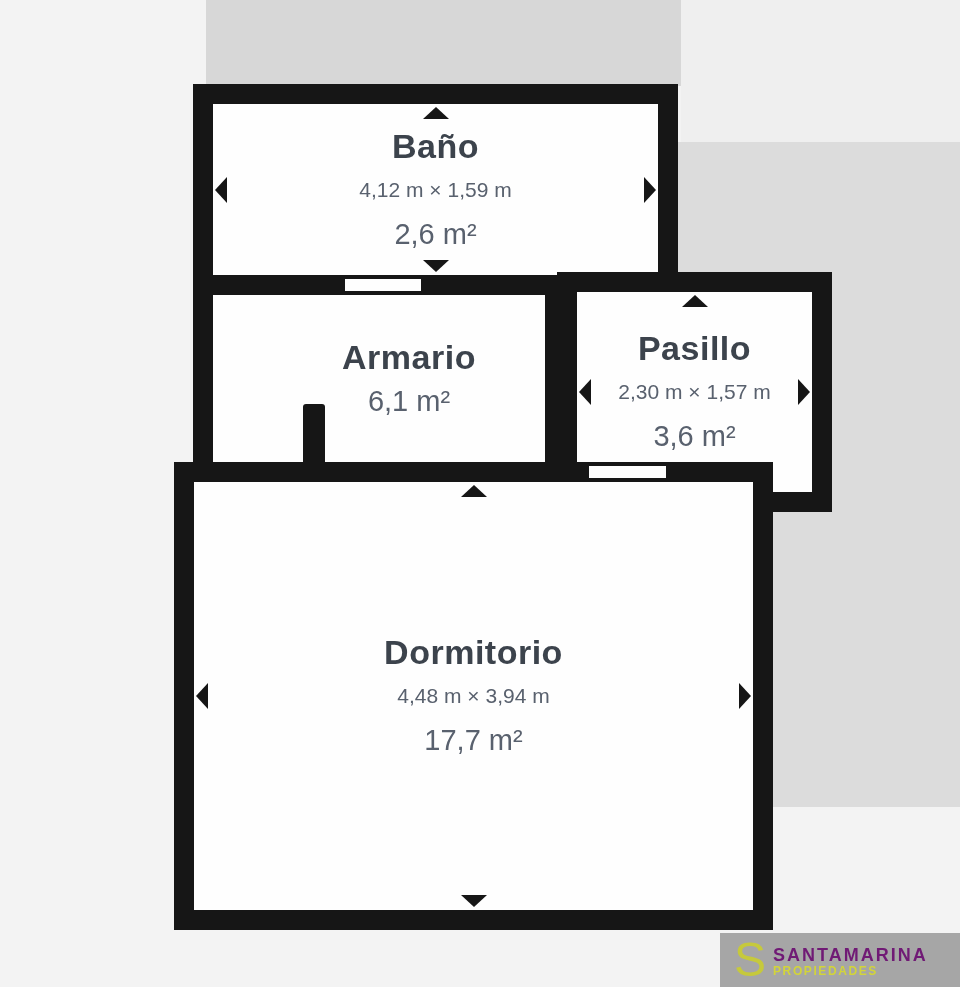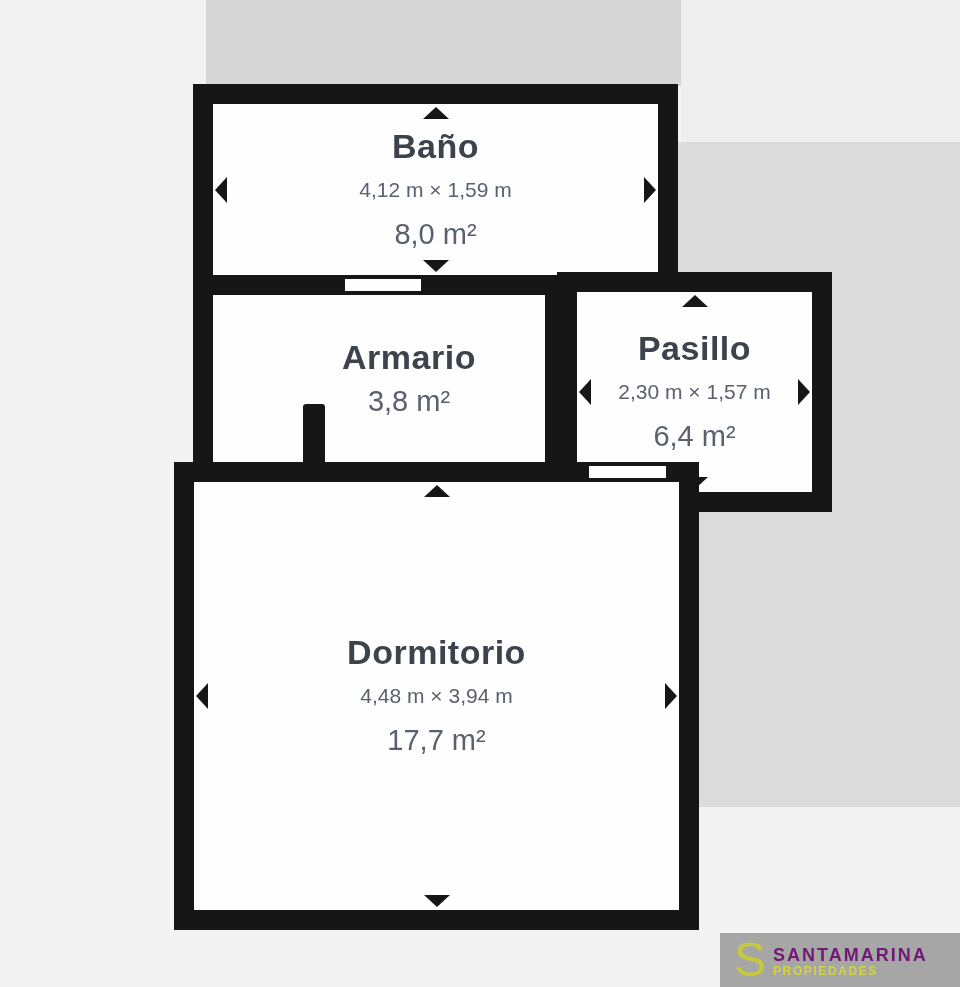--- a/index.html
+++ b/index.html
@@ -12,21 +12,21 @@
   .bg{position:absolute;z-index:0;}
   .bg-top{left:206px;top:0;width:475px;height:86px;background:#d7d7d7;}
   .bg-topright{left:681px;top:0;width:279px;height:142px;background:#efefef;}
   .bg-right{left:678px;top:142px;width:282px;height:665px;background:#dcdcdc;}
 
   
   .room{position:absolute;z-index:2;background:#fefefe;border:20px solid #161616;box-sizing:border-box;}
   .room-bano{left:193px;top:84px;width:485px;height:211px;}
   .room-armario{left:193px;top:275px;width:372px;height:207px;}
   .room-pasillo{left:557px;top:272px;width:275px;height:240px;}
-  .room-dormitorio{left:174px;top:462px;width:525px;height:468px;}
+  .room-dormitorio{left:174px;top:462px;width:599px;height:468px;}
 
   .room-label{position:absolute;left:0;top:0;right:0;bottom:0;display:flex;flex-direction:column;align-items:center;justify-content:center;}
   .room-armario .room-label{padding-left:60px;}
   .room-name{font-size:34px;font-weight:700;color:#3c434c;line-height:44px;letter-spacing:.5px;}
   .room-dims{font-size:21px;color:#59616e;line-height:44px;}
   .room-area{font-size:29px;color:#59616e;line-height:44px;}
 
   
   .arrow{position:absolute;width:0;height:0;}
   .arrow-up{left:50%;transform:translateX(-50%);top:3px;
@@ -64,40 +64,40 @@
   <div class="bg bg-right"></div>
 
   <div class="room room-bano">
     <div class="arrow arrow-up"></div>
     <div class="arrow arrow-down"></div>
     <div class="arrow arrow-left"></div>
     <div class="arrow arrow-right"></div>
     <div class="room-label">
       <div class="room-name">Baño</div>
       <div class="room-dims">4,12 m × 1,59 m</div>
-      <div class="room-area">8,0 m²</div>
+      <div class="room-area">2,6 m²</div>
     </div>
   </div>
 
   <div class="room room-armario">
     <div class="room-label">
       <div class="room-name">Armario</div>
-      <div class="room-area">3,8 m²</div>
+      <div class="room-area">6,1 m²</div>
     </div>
   </div>
 
   <div class="room room-pasillo">
     <div class="arrow arrow-up"></div>
     <div class="arrow arrow-down"></div>
     <div class="arrow arrow-left"></div>
     <div class="arrow arrow-right"></div>
     <div class="room-label">
       <div class="room-name">Pasillo</div>
       <div class="room-dims">2,30 m × 1,57 m</div>
-      <div class="room-area">6,4 m²</div>
+      <div class="room-area">3,6 m²</div>
     </div>
   </div>
 
   <div class="room room-dormitorio">
     <div class="arrow arrow-up"></div>
     <div class="arrow arrow-down"></div>
     <div class="arrow arrow-left"></div>
     <div class="arrow arrow-right"></div>
     <div class="room-label">
       <div class="room-name">Dormitorio</div>

